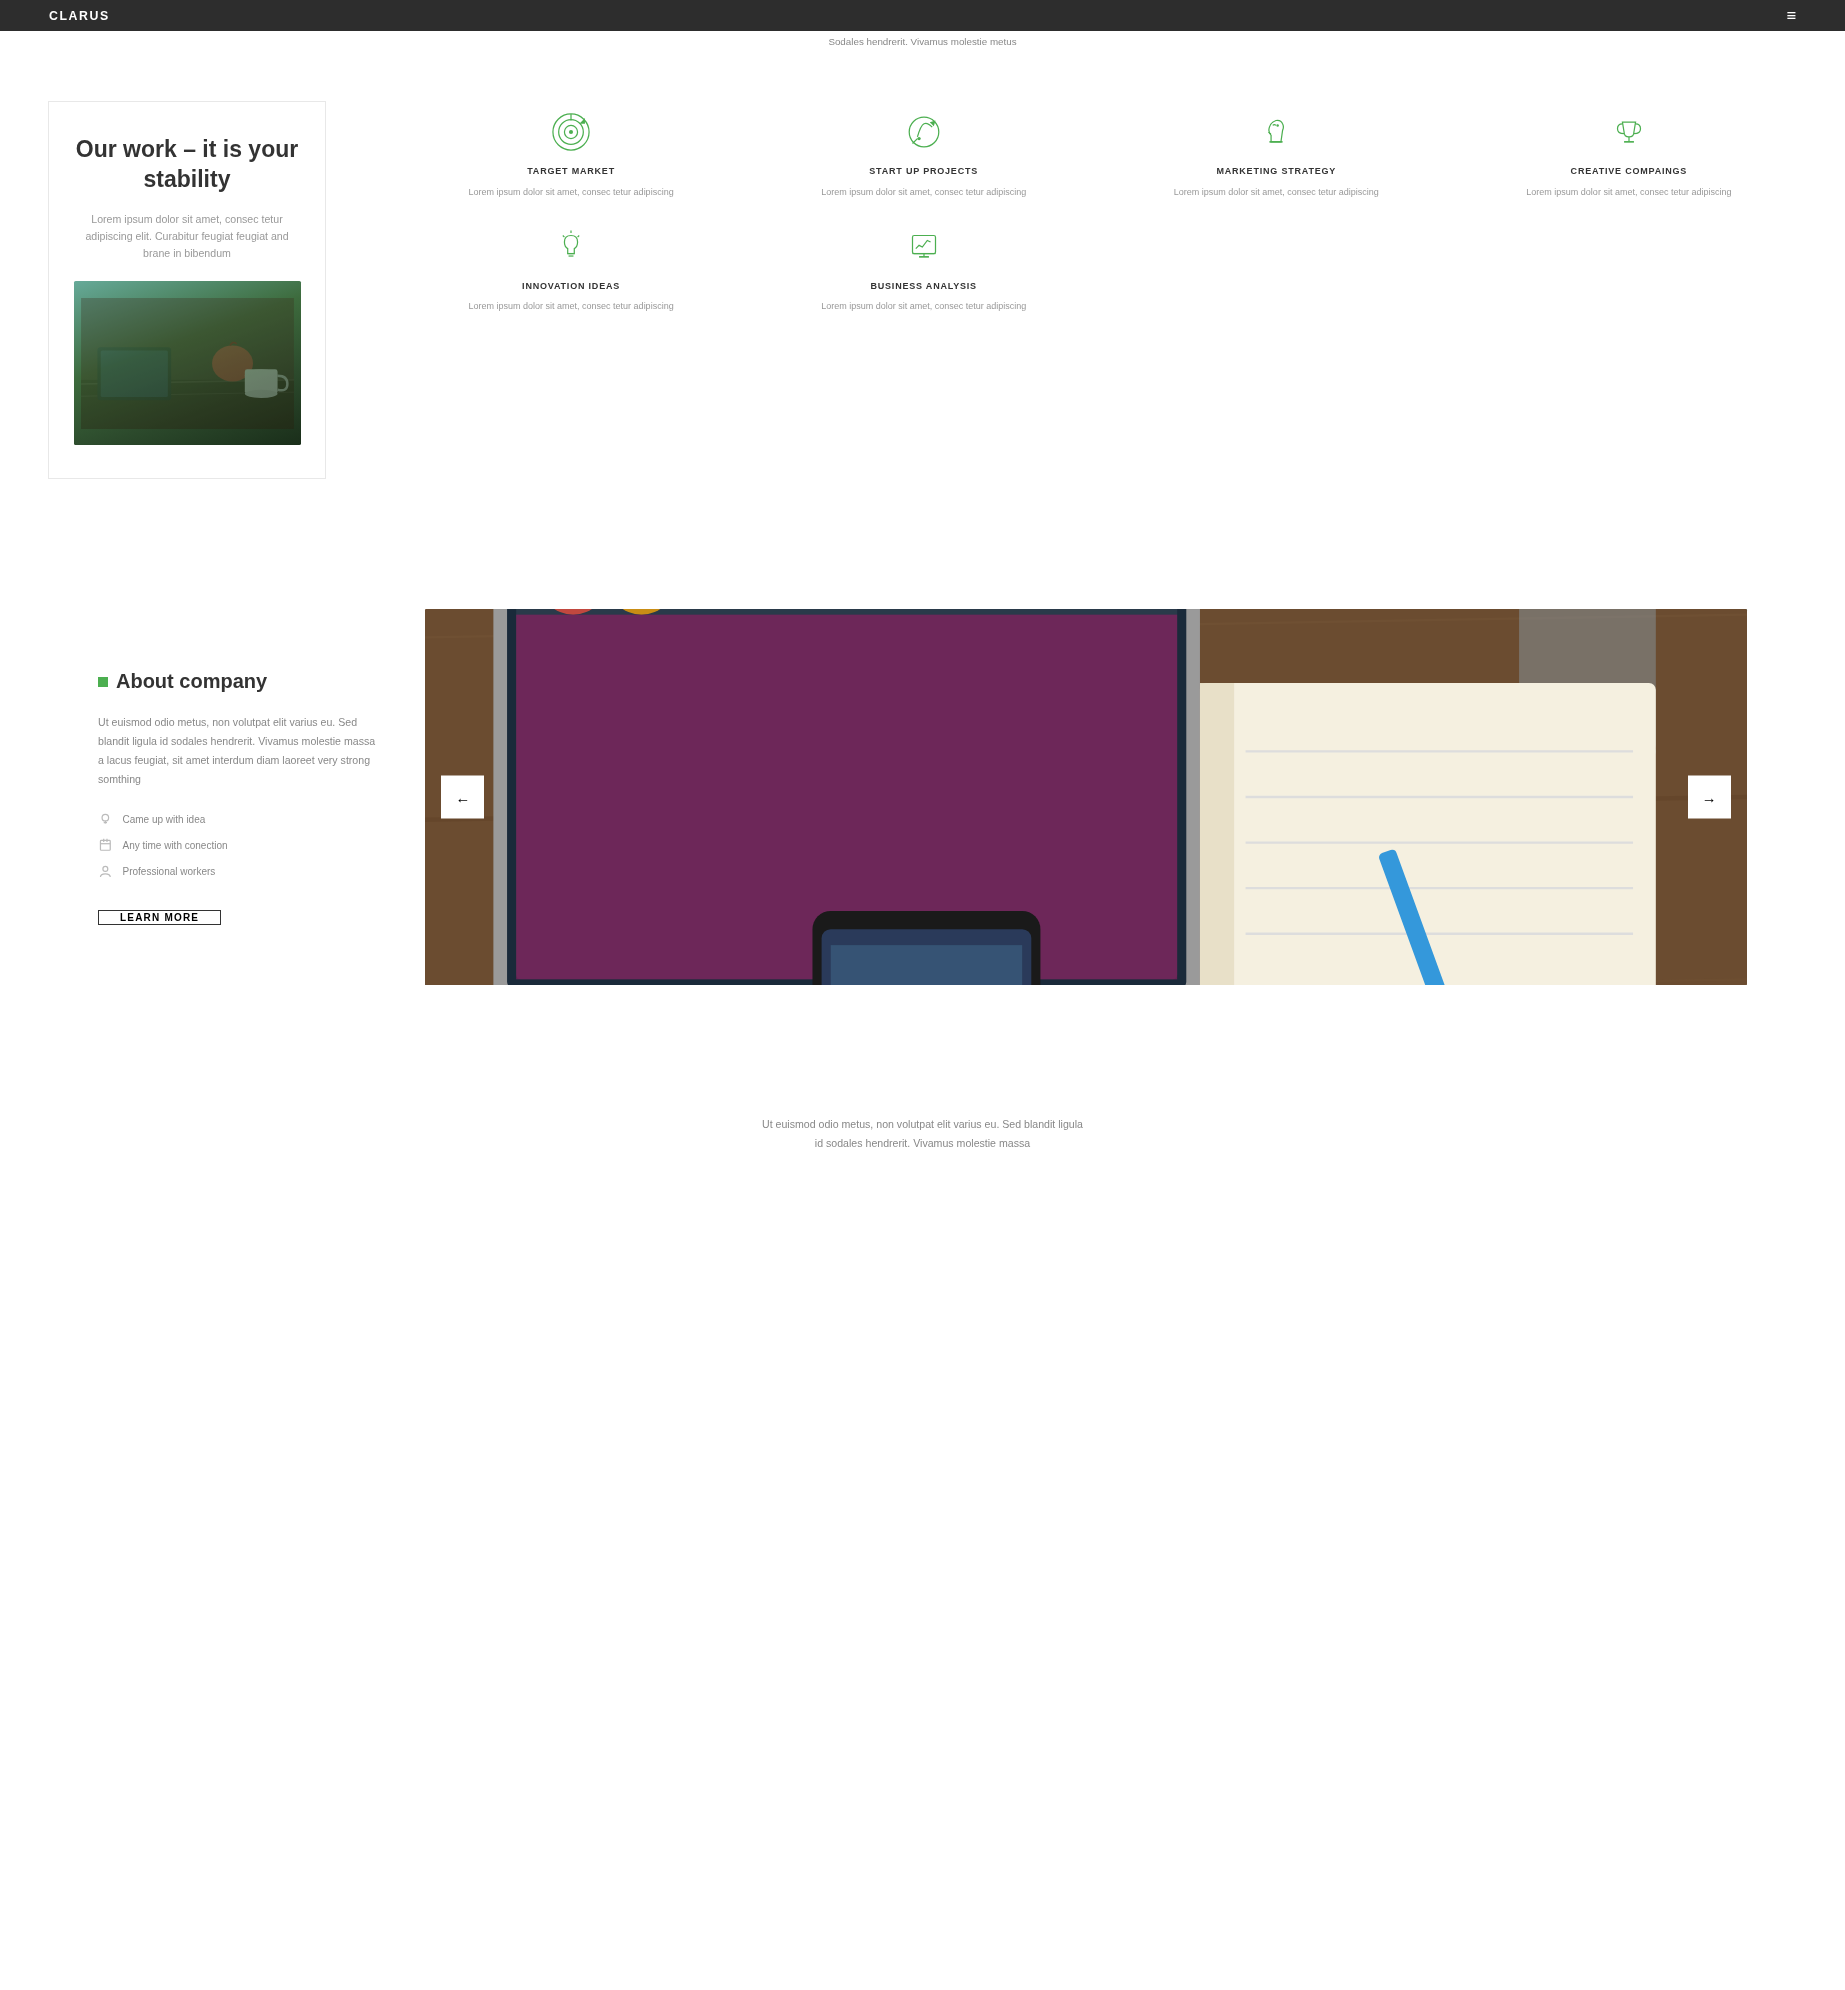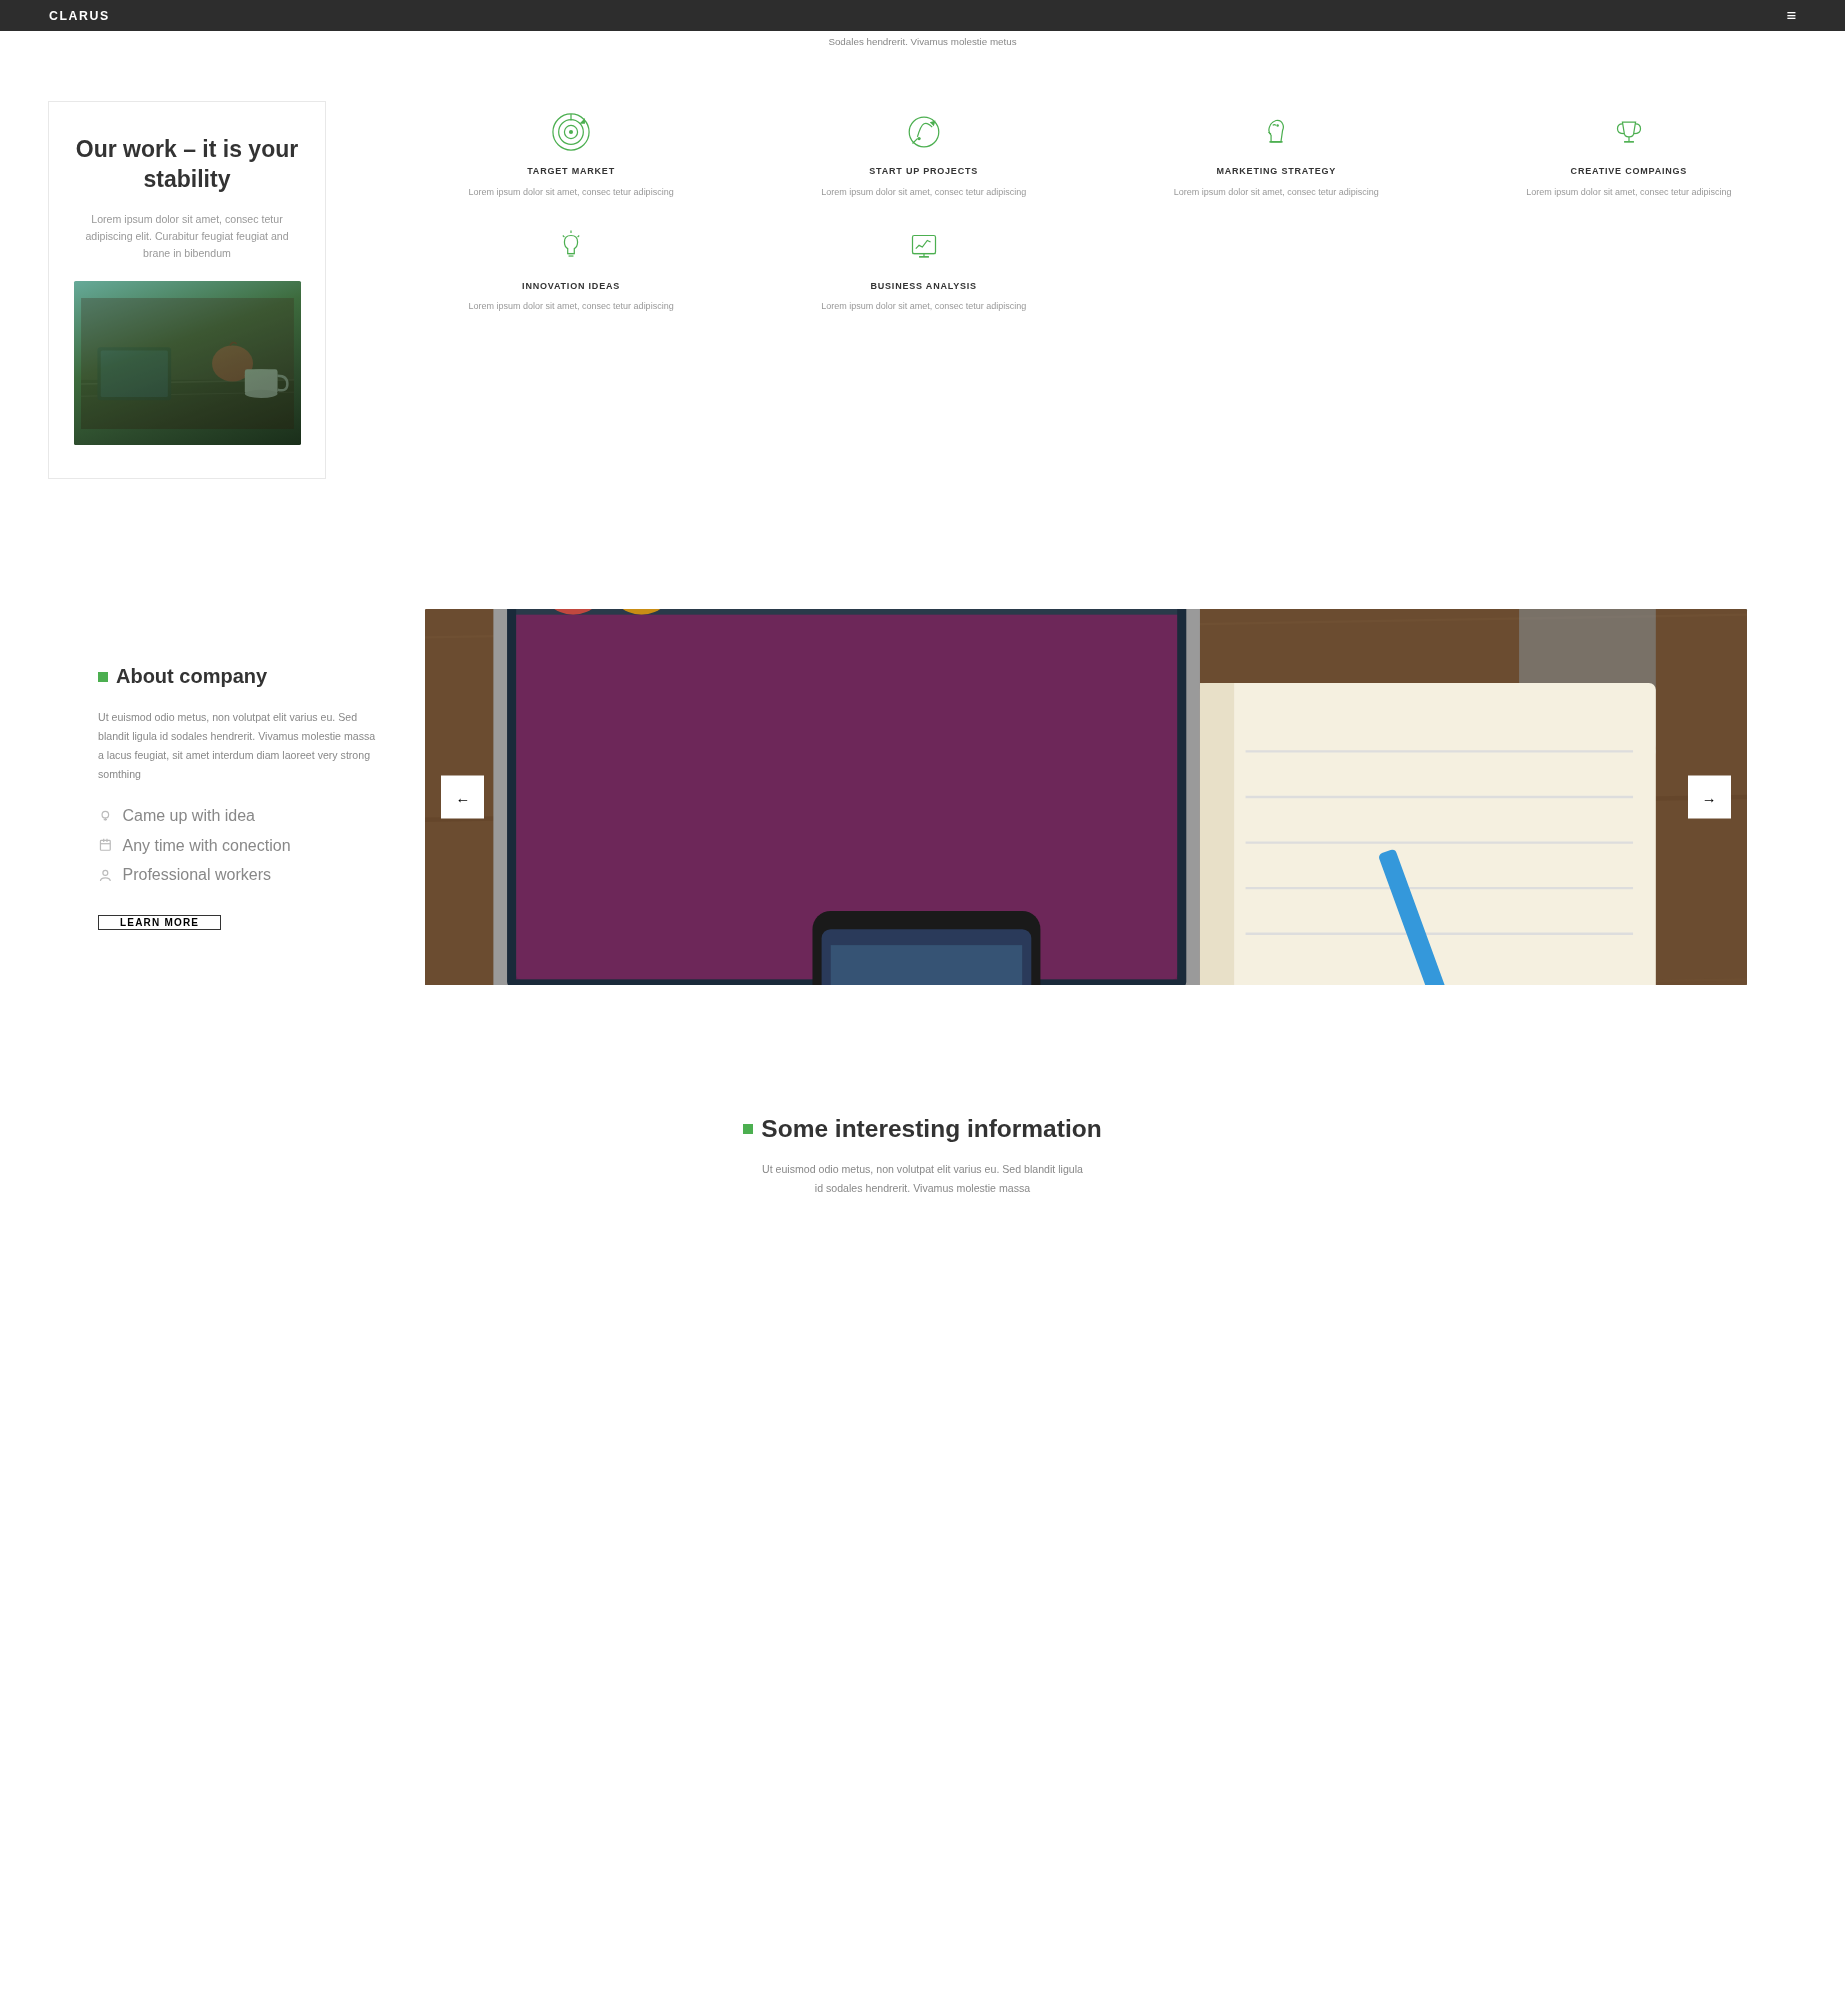--- a/index.html
+++ b/index.html
@@ -137,21 +137,21 @@
       margin-bottom: 23px;
     }
     .about-list {
       list-style: none;
       margin-bottom: 29.5px;
     }
     .about-list li {
       display: flex;
       align-items: center;
       gap: 9.8px;
-      font-size: 16px;
+      font-size: 10px;
       color: #888;
       margin-bottom: 11.5px;
     }
     .list-icon {
       width: 14.7px;
       height: 14.7px;
       color: #ccc;
       flex-shrink: 0;
     }
     .btn-learn {
@@ -471,19 +471,15 @@
         <line x1="195" y1="420" x2="245" y2="420" stroke="#4a5a6a" stroke-width="2"></line>
         <line x1="195" y1="430" x2="245" y2="430" stroke="#4a5a6a" stroke-width="2"></line>
       </svg>
     </div>
     <button class="carousel-btn carousel-btn-prev">←</button>
     <button class="carousel-btn carousel-btn-next">→</button>
   </div>
 </section>
 
 <section class="section-info">
-  <h2 class="info-heading">
-    <span class="heading-dot"></span>
-    <span>Some interesting information</span>
-  </h2>
   <p class="info-desc">Ut euismod odio metus, non volutpat elit varius eu. Sed blandit ligula id sodales hendrerit. Vivamus molestie massa</p>
 </section>
 
 
 </body></html>

